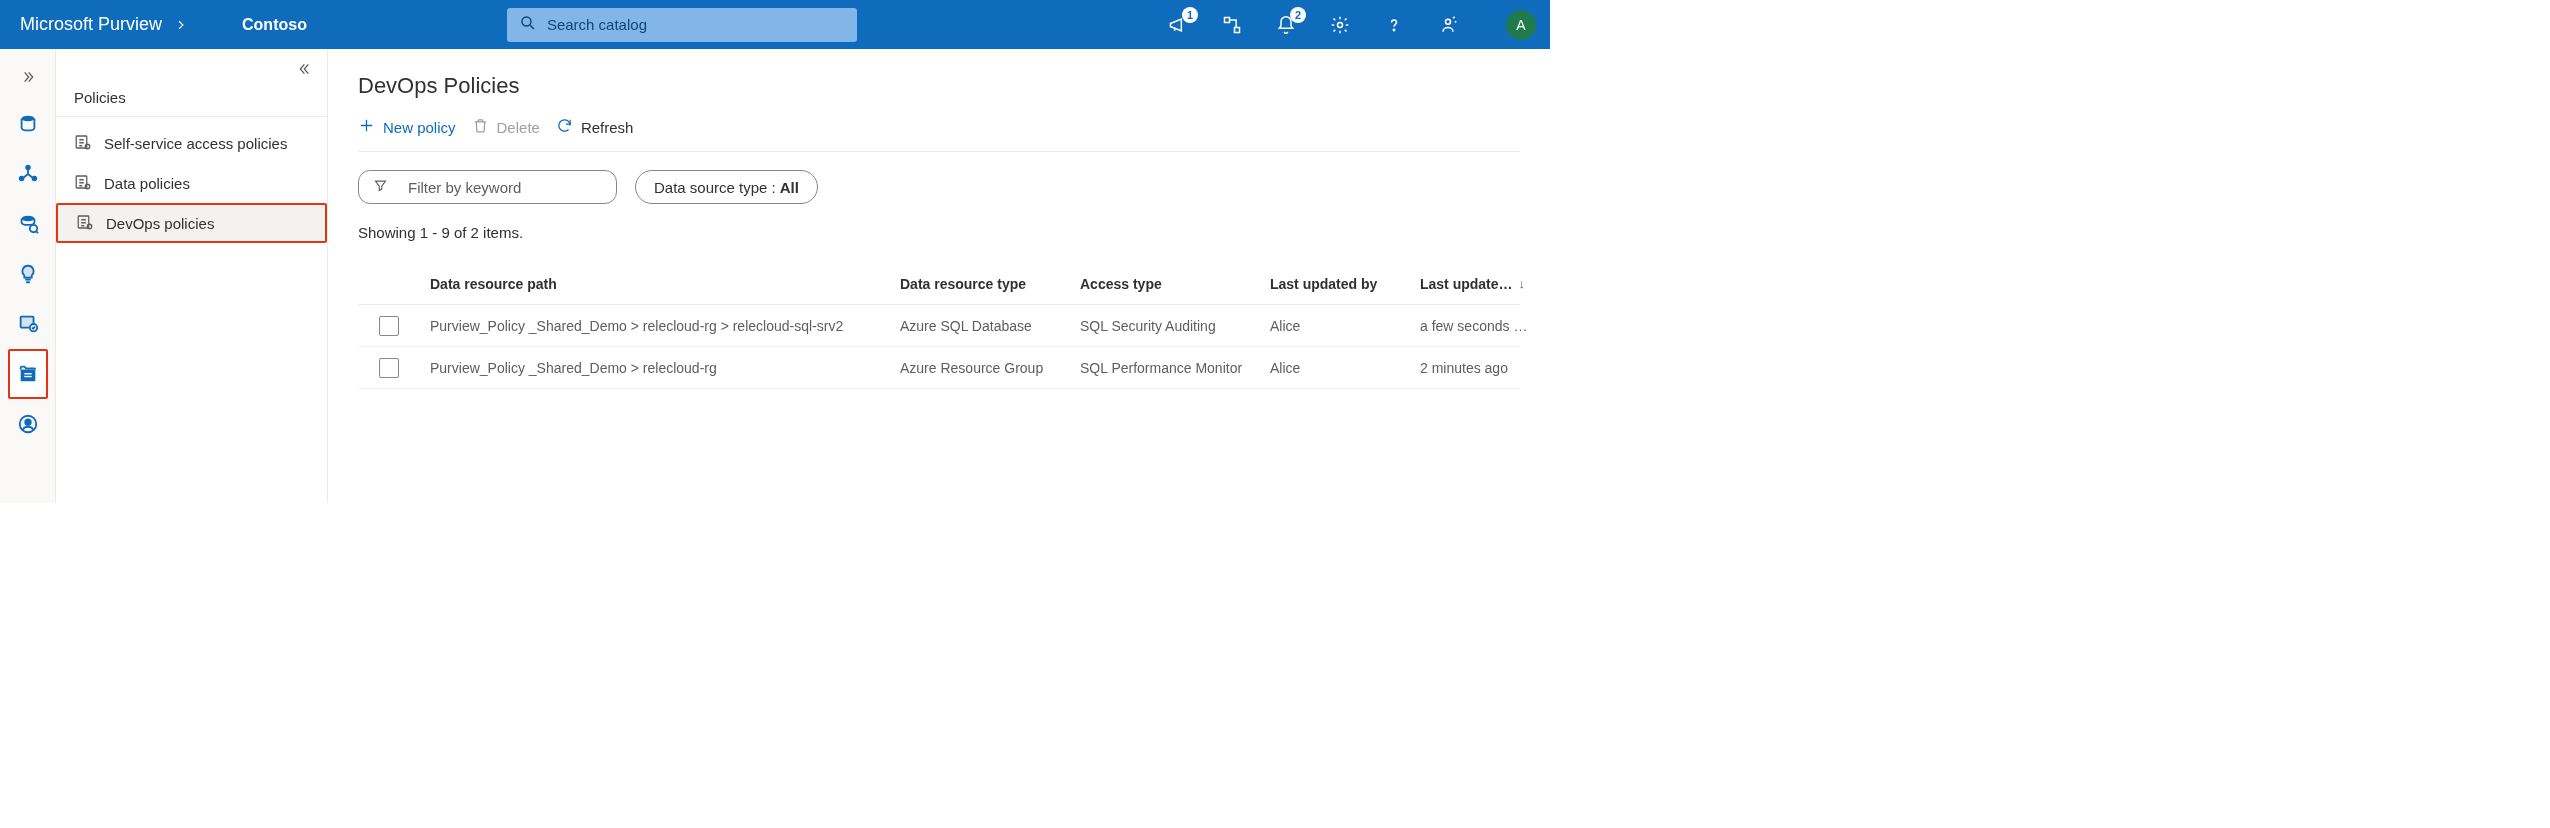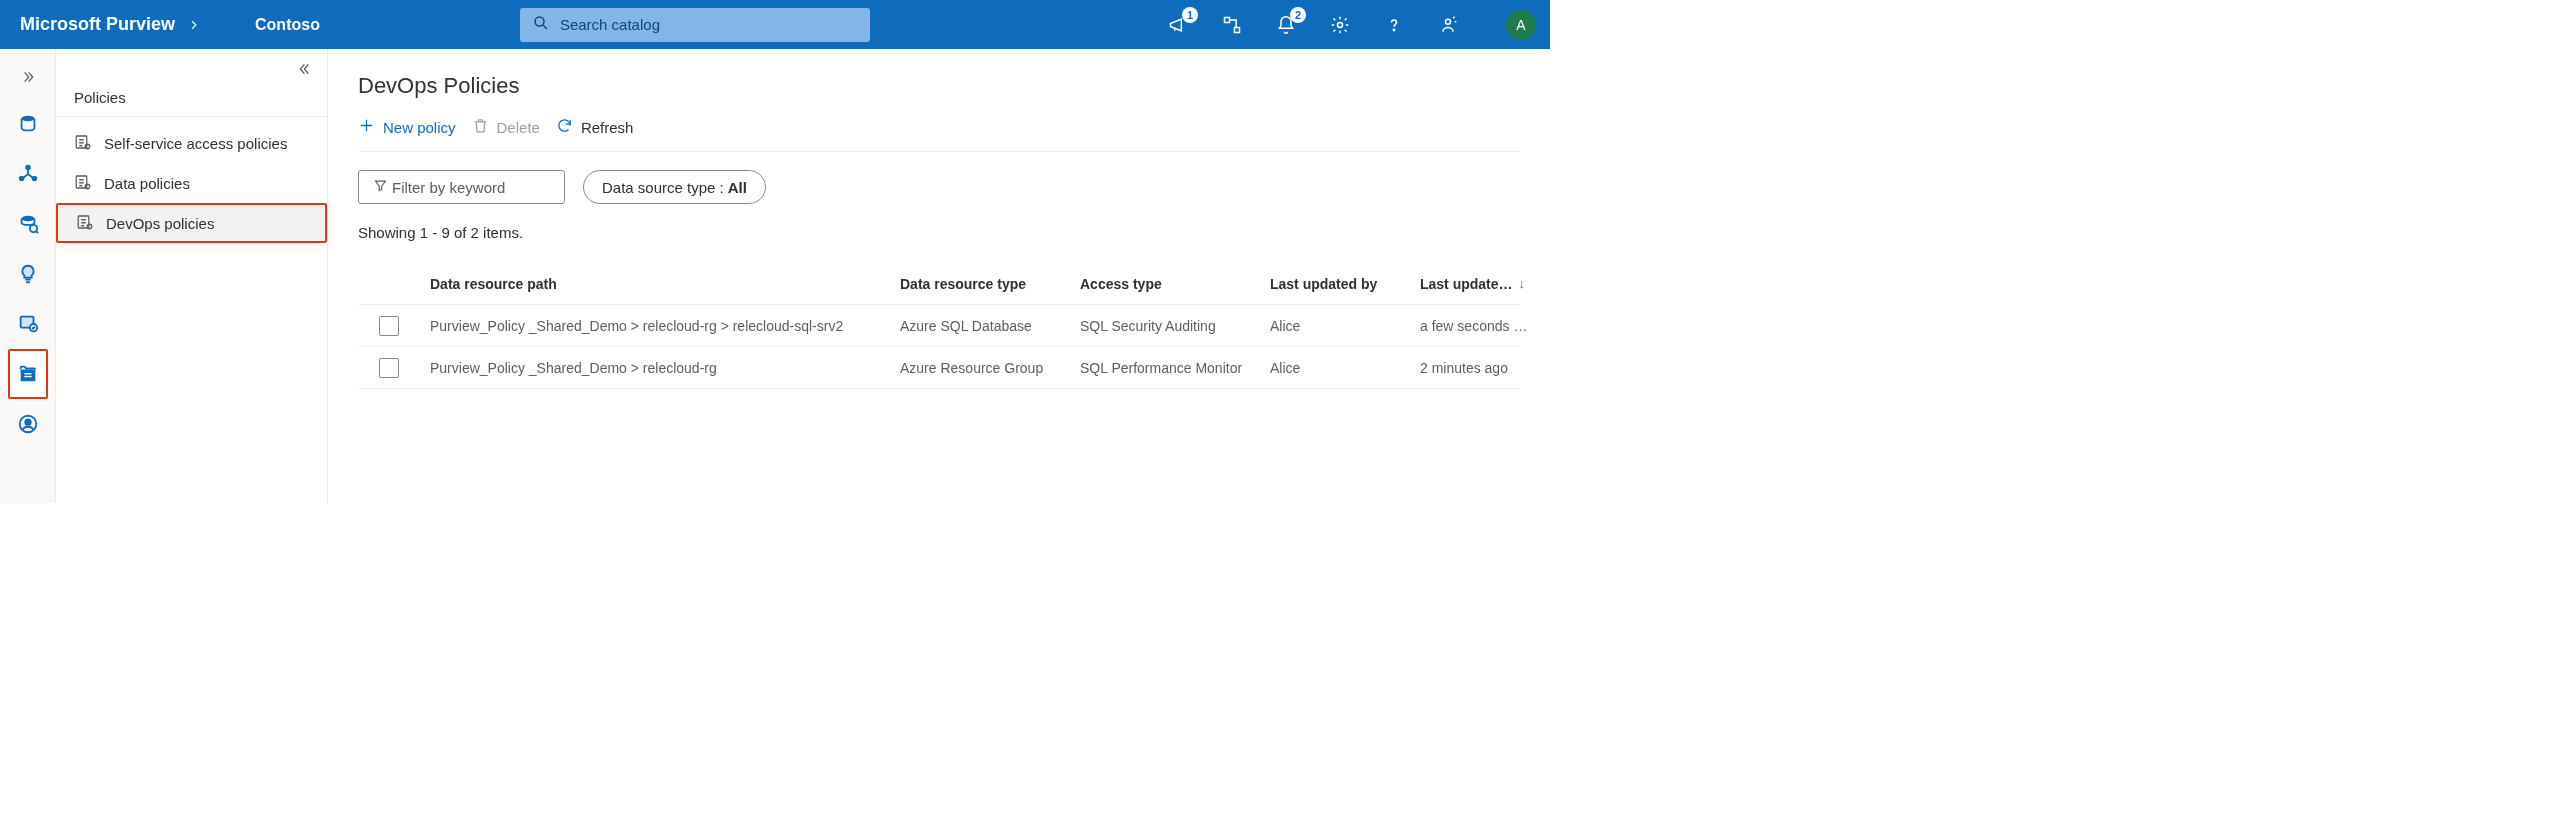--- a/index.html
+++ b/index.html
@@ -19,21 +19,21 @@
   .header {
     height: 49px;
     background: #0f6cbd;
     display: flex;
     align-items: center;
     color: #fff;
     padding: 0 14px 0 20px;
   }
   .brand {
     font-size: 18px;
-    font-weight: 700;
+    font-weight: 400;
     white-space: nowrap;
   }
   .chev-sep {
     margin: 0 14px;
     font-size: 14px;
     opacity: 0.9;
   }
   .catalog-name {
     font-size: 16px;
     font-weight: 700;
@@ -195,26 +195,26 @@
   .cmd.primary { color: #0f6cbd; }
   .cmd.disabled { color: #a19f9d; cursor: default; }
   .cmd.normal { color: #323130; }
   .cmd svg { width: 17px; height: 17px; }
 
   .filters {
     display: flex; align-items: center; gap: 18px;
     margin-bottom: 20px;
   }
   .filter-box {
-    display: flex; align-items: center; gap: 4px;
+    display: flex; align-items: center; gap: 20px;
     border: 1px solid #8a8886;
-    border-radius: 3px;
+    border-radius: 12px;
     height: 34px;
     padding: 0 14px;
-    width: 207px;
+    width: 259px;
     color: #605e5c;
     font-size: 15px;
     cursor: text;
   }
   .pill {
     display: flex; align-items: center;
     border: 1px solid #8a8886;
     border-radius: 17px;
     height: 34px;
     padding: 0 18px;

